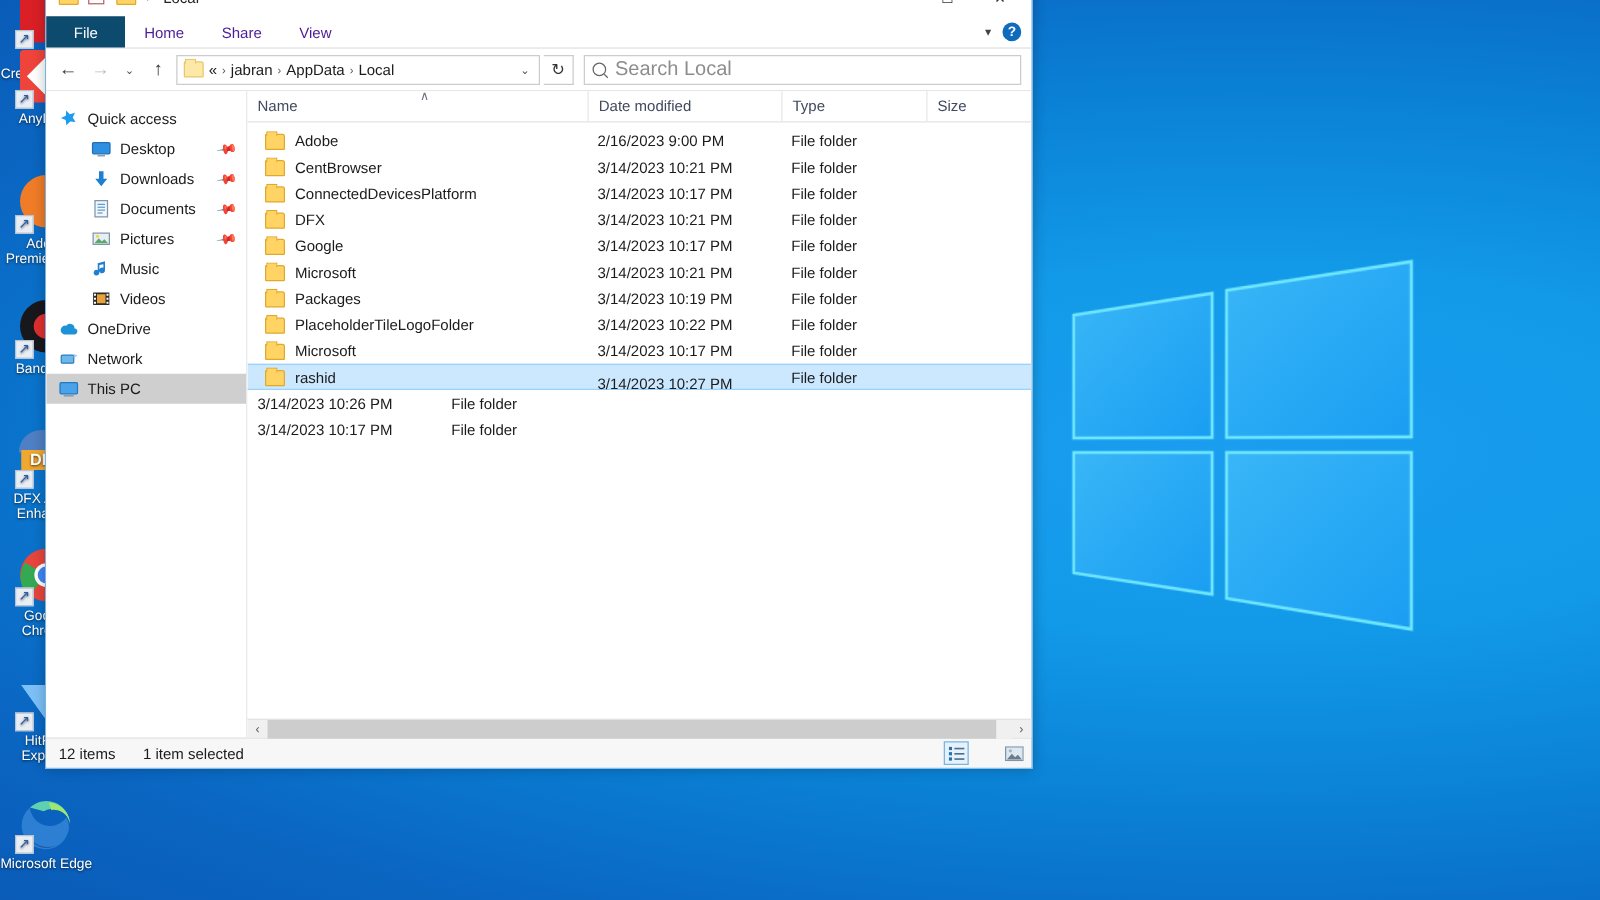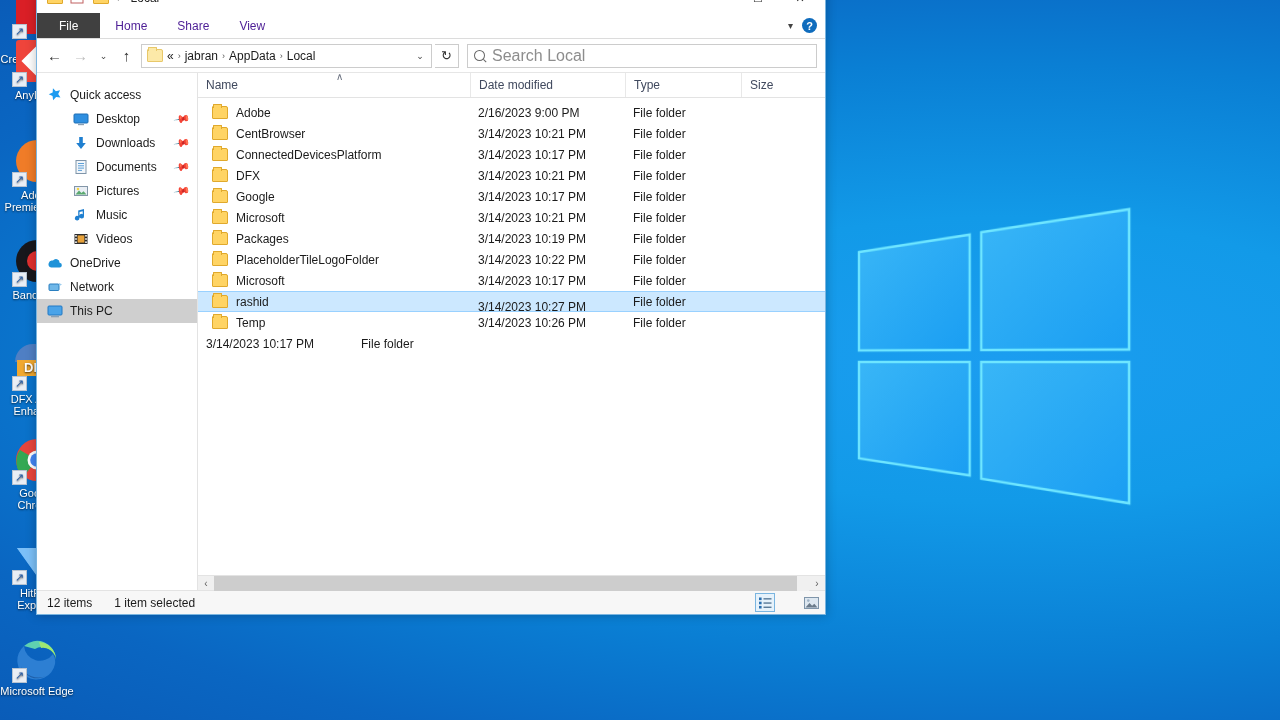--- a/index.html
+++ b/index.html
@@ -72,21 +72,21 @@
   }
 
   
   #ribbon-tabs {
     height: 26px; background: #fff; border-bottom: 1px solid #dcdcdc;
     display: flex; align-items: stretch; flex: 0 0 auto;
   }
   .rtab {
     display: flex; align-items: center; padding: 0 15px; font-size: 12px; color: #4c1d95;
   }
-  .rtab.file { background: #404040; color: #fff; padding: 0 22px; }
+  .rtab.file { background: #0c4a6e; color: #fff; padding: 0 22px; }
   #ribbon-tabs .spacer { flex: 1; }
   .rtab-right { display: flex; align-items: center; gap: 9px; padding-right: 8px; }
   .rtab-right .chev { font-size: 10px; color: #444; }
   .help-ic {
     width: 15px; height: 15px; border-radius: 50%; background: #0f6cbd; color: #fff;
     font-size: 11px; font-weight: bold; display: flex; align-items: center; justify-content: center;
   }
 
   
   #addr-row {
@@ -150,21 +150,21 @@
   #col-head .ch + .ch { border-left: 1px solid #e8e8e8; }
   #col-head .sortcaret {
     position: absolute; left: 138px; top: -2px; font-size: 10px; color: #6b7280;
   }
 
   #filelist { flex: 1; overflow: hidden; padding-top: 4px; }
   .frow {
     height: 21px; display: flex; align-items: center; font-size: 12px; color: #1b1b1b;
   }
   .frow.selected { background: #cce8ff; border-top: 1px solid #99d1ff; border-bottom: 1px solid #99d1ff; height: 21px; }
-  .frow .c-name { display: flex; align-items: flex-start; gap: 8px; padding-left: 14px; }
+  .frow .c-name { display: flex; align-items: flex-end; gap: 8px; padding-left: 14px; }
   .frow .c-date, .frow .c-type, .frow .c-size { padding-left: 8px; }
 
   #hscroll {
     height: 15px; display: flex; align-items: center; background: #f0f0f0;
     border-top: 1px solid #e3e3e3; flex: 0 0 auto;
   }
   #hscroll .arrow { width: 16px; text-align: center; font-size: 10px; color: #606060; }
   #hscroll .track { flex: 1; height: 15px; background: #f0f0f0; position: relative; }
   #hscroll .thumb { position: absolute; left: 0; top: 0; height: 15px; width: 98%; background: #cdcdcd; }
 
@@ -564,24 +564,20 @@
             <div class="frow selected">
               <div class="c-name" style="width: 272px;">
                 <span class="folder-ic"></span>
                 <span>rashid</span>
               </div>
               <div class="c-date" style="width: 155px; margin-top: 10px;">3/14/2023 10:27 PM</div>
               <div class="c-type" style="width: 116px;">File folder</div>
               <div class="c-size" style="width: 65px;"></div>
             </div>
             <div class="frow">
-              <div class="c-name" style="width: 272px;">
-                <span class="folder-ic"></span>
-                <span>Temp</span>
-              </div>
               <div class="c-date" style="width: 155px;">3/14/2023 10:26 PM</div>
               <div class="c-type" style="width: 116px;">File folder</div>
               <div class="c-size" style="width: 65px;"></div>
             </div>
             <div class="frow">
               <div class="c-date" style="width: 155px;">3/14/2023 10:17 PM</div>
               <div class="c-type" style="width: 116px;">File folder</div>
               <div class="c-size" style="width: 65px;"></div>
             </div>
           </div>

